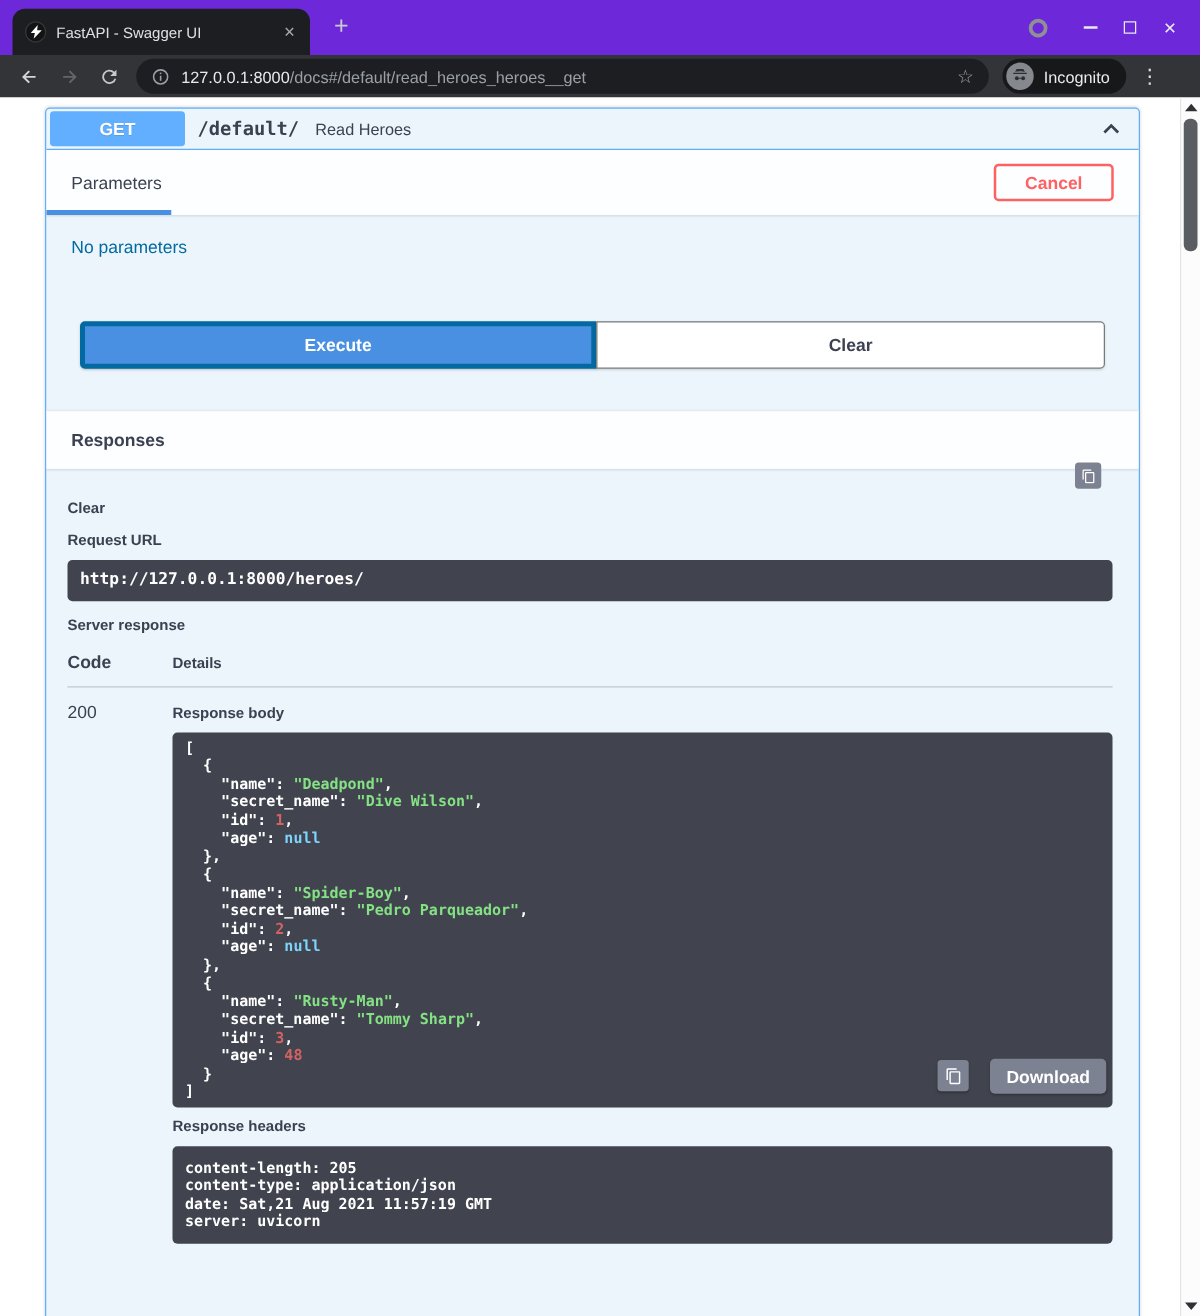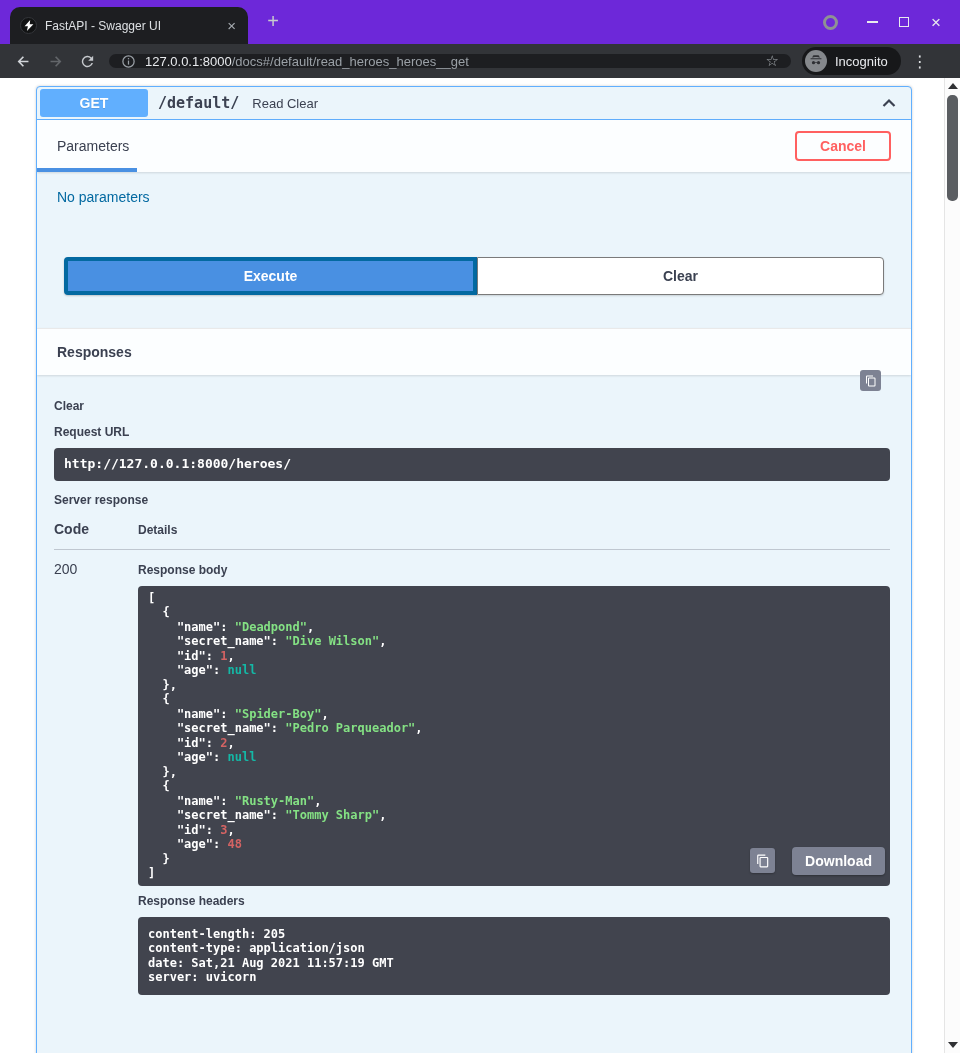--- a/index.html
+++ b/index.html
@@ -21,21 +21,21 @@
   .win-controls { position:absolute; right:8px; top:0; height:44px; display:flex; align-items:center; }
   .status-ring { width:15px; height:15px; border:3px solid #8e9194; border-radius:50%; margin-right:18px; }
   .wc { width:32px; height:44px; display:flex; align-items:center; justify-content:center; color:#e8eaed; }
   .glyph-min { display:block; width:11px; height:2px; background:#e8eaed; }
   .glyph-max { display:block; width:10px; height:10px; border:1.5px solid #e8eaed; }
   .glyph-close { font-size:17px; line-height:17px; color:#e8eaed; }
 
   .toolbar { height:34px; background:#323438; display:flex; align-items:center; padding:0 7px; }
   .navbtn { width:26px; height:26px; margin:0 3px; display:flex; align-items:center; justify-content:center; flex:none; }
   .navbtn svg { width:17px; height:17px; }
-  .url-pill { width:682px; height:14px; margin-left:6px; background:#1d1e21; border-radius:14px;
+  .url-pill { width:682px; height:28px; margin-left:6px; background:#1d1e21; border-radius:14px;
               display:flex; align-items:center; padding:0 12px; }
   .url-info { width:15px; height:15px; margin-right:9px; flex:none; }
   .url-text { font-size:13px; white-space:nowrap; overflow:hidden; }
   .url-host { color:#e8eaed; }
   .url-path { color:#9aa0a6; }
   .url-star { margin-left:auto; color:#a6abb0; font-size:15px; }
   .incog { height:28px; margin-left:11px; background:#17181a; border-radius:14px;
            display:flex; align-items:center; padding:0 13px 0 3px; }
   .incog-circle { width:22px; height:22px; border-radius:50%; background:#85888c;
                   display:flex; align-items:center; justify-content:center; margin-right:8px; }
@@ -86,21 +86,21 @@
   .response-body-label { margin:2px 0 9px; }
   .response-headers-label { margin:8px 0 9px; }
 
   .code-block { background:#41444e; border-radius:4px; color:#fff;
                 font-family:"DejaVu Sans Mono",monospace; font-size:12px; font-weight:700;
                 padding:6px 10px; position:relative; }
   .code-line { white-space:pre; line-height:14.5px; }
   .tok-plain { color:#ffffff; }
   .tok-string { color:#84e184; }
   .tok-number { color:#d36363; }
-  .tok-null { color:#14b8a6; }
+  .tok-null { color:#7dd3fc; }
   .curl-block .tok-string { color:#6fd46f; }
   .request-url-block { padding:9px 10px; font-size:13px; }
   .json-block { padding:5px 10px; }
   .headers-block { padding:10px; }
 
   .copy-btn { position:absolute; right:9px; bottom:5px; width:21px; height:21px; background:#7d8293;
               border-radius:3px; display:flex; align-items:center; justify-content:center; }
   .copy-btn svg { width:12px; height:12px; }
   .json-controls { position:absolute; right:5px; bottom:11px; display:flex; align-items:center; gap:17px; }
   .copy-btn2 { width:25px; height:25px; background:#7d8293; border-radius:3px;
@@ -195,21 +195,21 @@
     <span class="kebab">⋮</span>
   </div>
 </div>
 
 <div class="page">
   <div class="opblock">
 
     <div class="opblock-header">
       <span class="method-badge">GET</span>
       <span class="op-path">/default/</span>
-      <span class="op-summary">Read Clear</span>
+      <span class="op-summary">Read Heroes</span>
       <span class="collapse-icon">
         <svg width="20" height="20" viewBox="0 0 20 20">
             <path d="M4.5 13 L10 7.5 L15.5 13" stroke="#3b4151" stroke-width="2.2" fill="none"></path>
           </svg>
       </span>
     </div>
 
     <div class="section-header">
       <span class="params-title">Parameters</span>
       <span class="tab-underline"></span>

